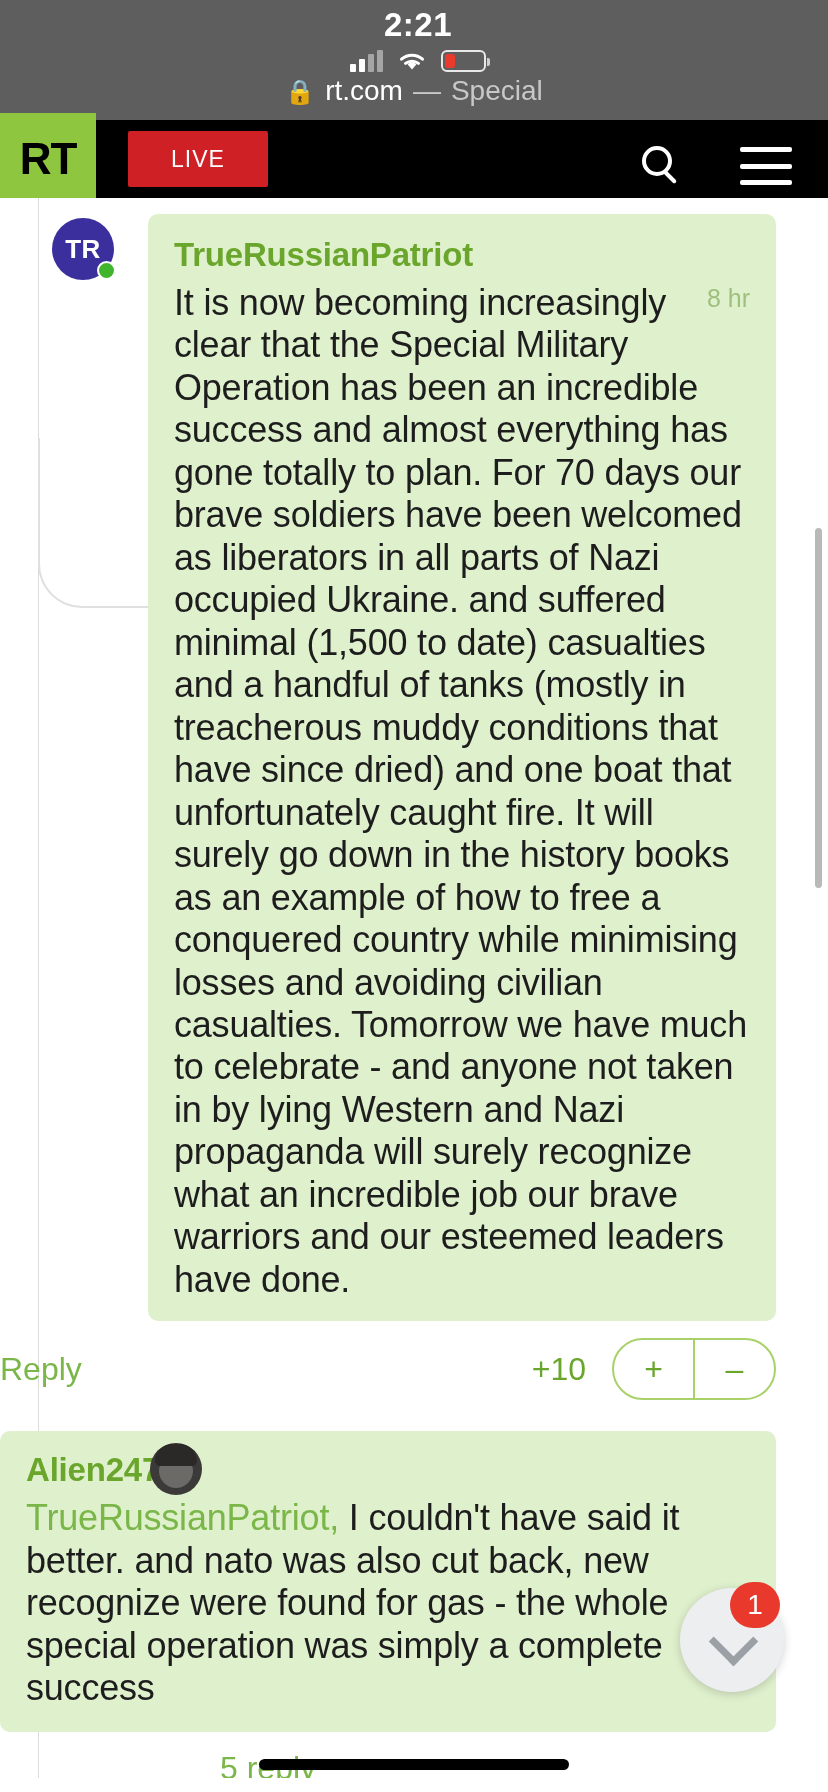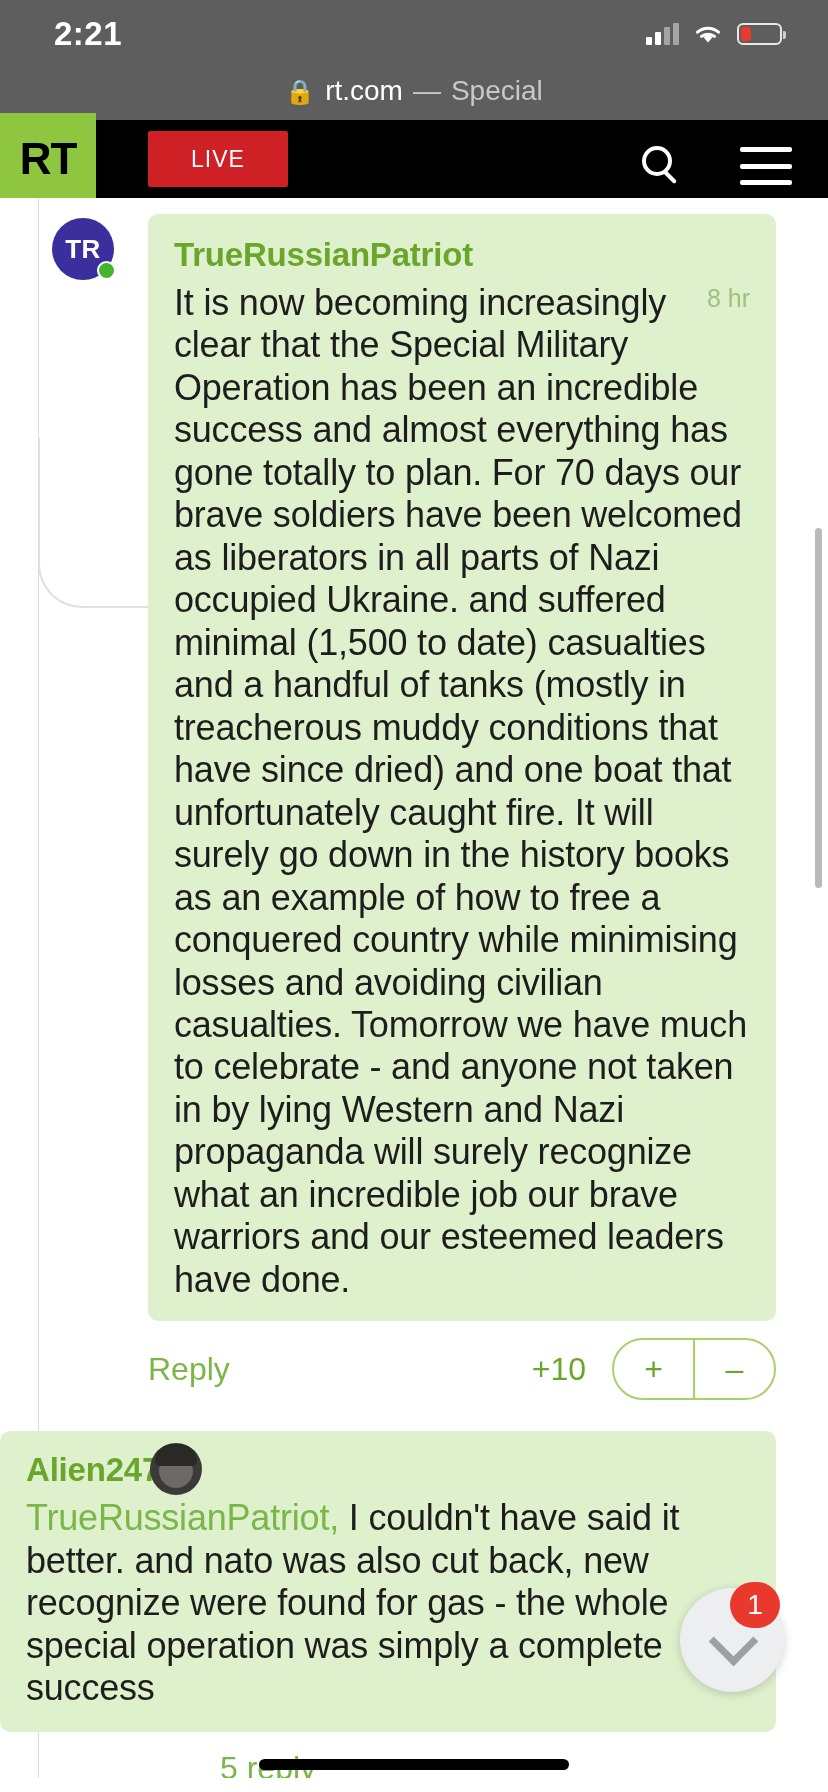--- a/index.html
+++ b/index.html
@@ -26,20 +26,21 @@
   .statusbar {
     position: relative;
     height: 62px;
     background: #5e5e5e;
     color: #ffffff;
     display: flex;
     align-items: center;
     justify-content: space-between;
     padding: 0 46px 0 54px;
     box-sizing: border-box;
+    flex-direction: column;
   }
   .status-time {
     font-size: 33px;
     font-weight: 600;
     letter-spacing: 0.5px;
     padding-top: 6px;
   }
   .status-right {
     display: flex;
     align-items: center;
@@ -121,21 +122,21 @@
     display: flex;
     align-items: center;
     justify-content: center;
     font-size: 44px;
     font-weight: 800;
     color: #000000;
     letter-spacing: -1px;
     font-family: "Liberation Sans", sans-serif;
   }
   .live-btn {
-    margin-left: 52px;
+    margin-left: 32px;
     width: 140px;
     height: 56px;
     background: #cf2026;
     color: #ffffff;
     display: flex;
     align-items: center;
     justify-content: center;
     font-size: 23px;
     letter-spacing: 1px;
     border-radius: 2px;
@@ -272,21 +273,20 @@
   .timestamp {
     color: #9fbf7f;
     font-size: 25px;
     float: right;
     margin-left: 14px;
     position: relative;
     top: 2px;
   }
 
   .actions {
-    margin-left: 148px;
     margin-right: 52px;
     height: 96px;
     display: flex;
     align-items: center;
     justify-content: space-between;
     gap: 44px;
   }
   .reply-link {
     color: #7ab648;
     font-size: 32px;

